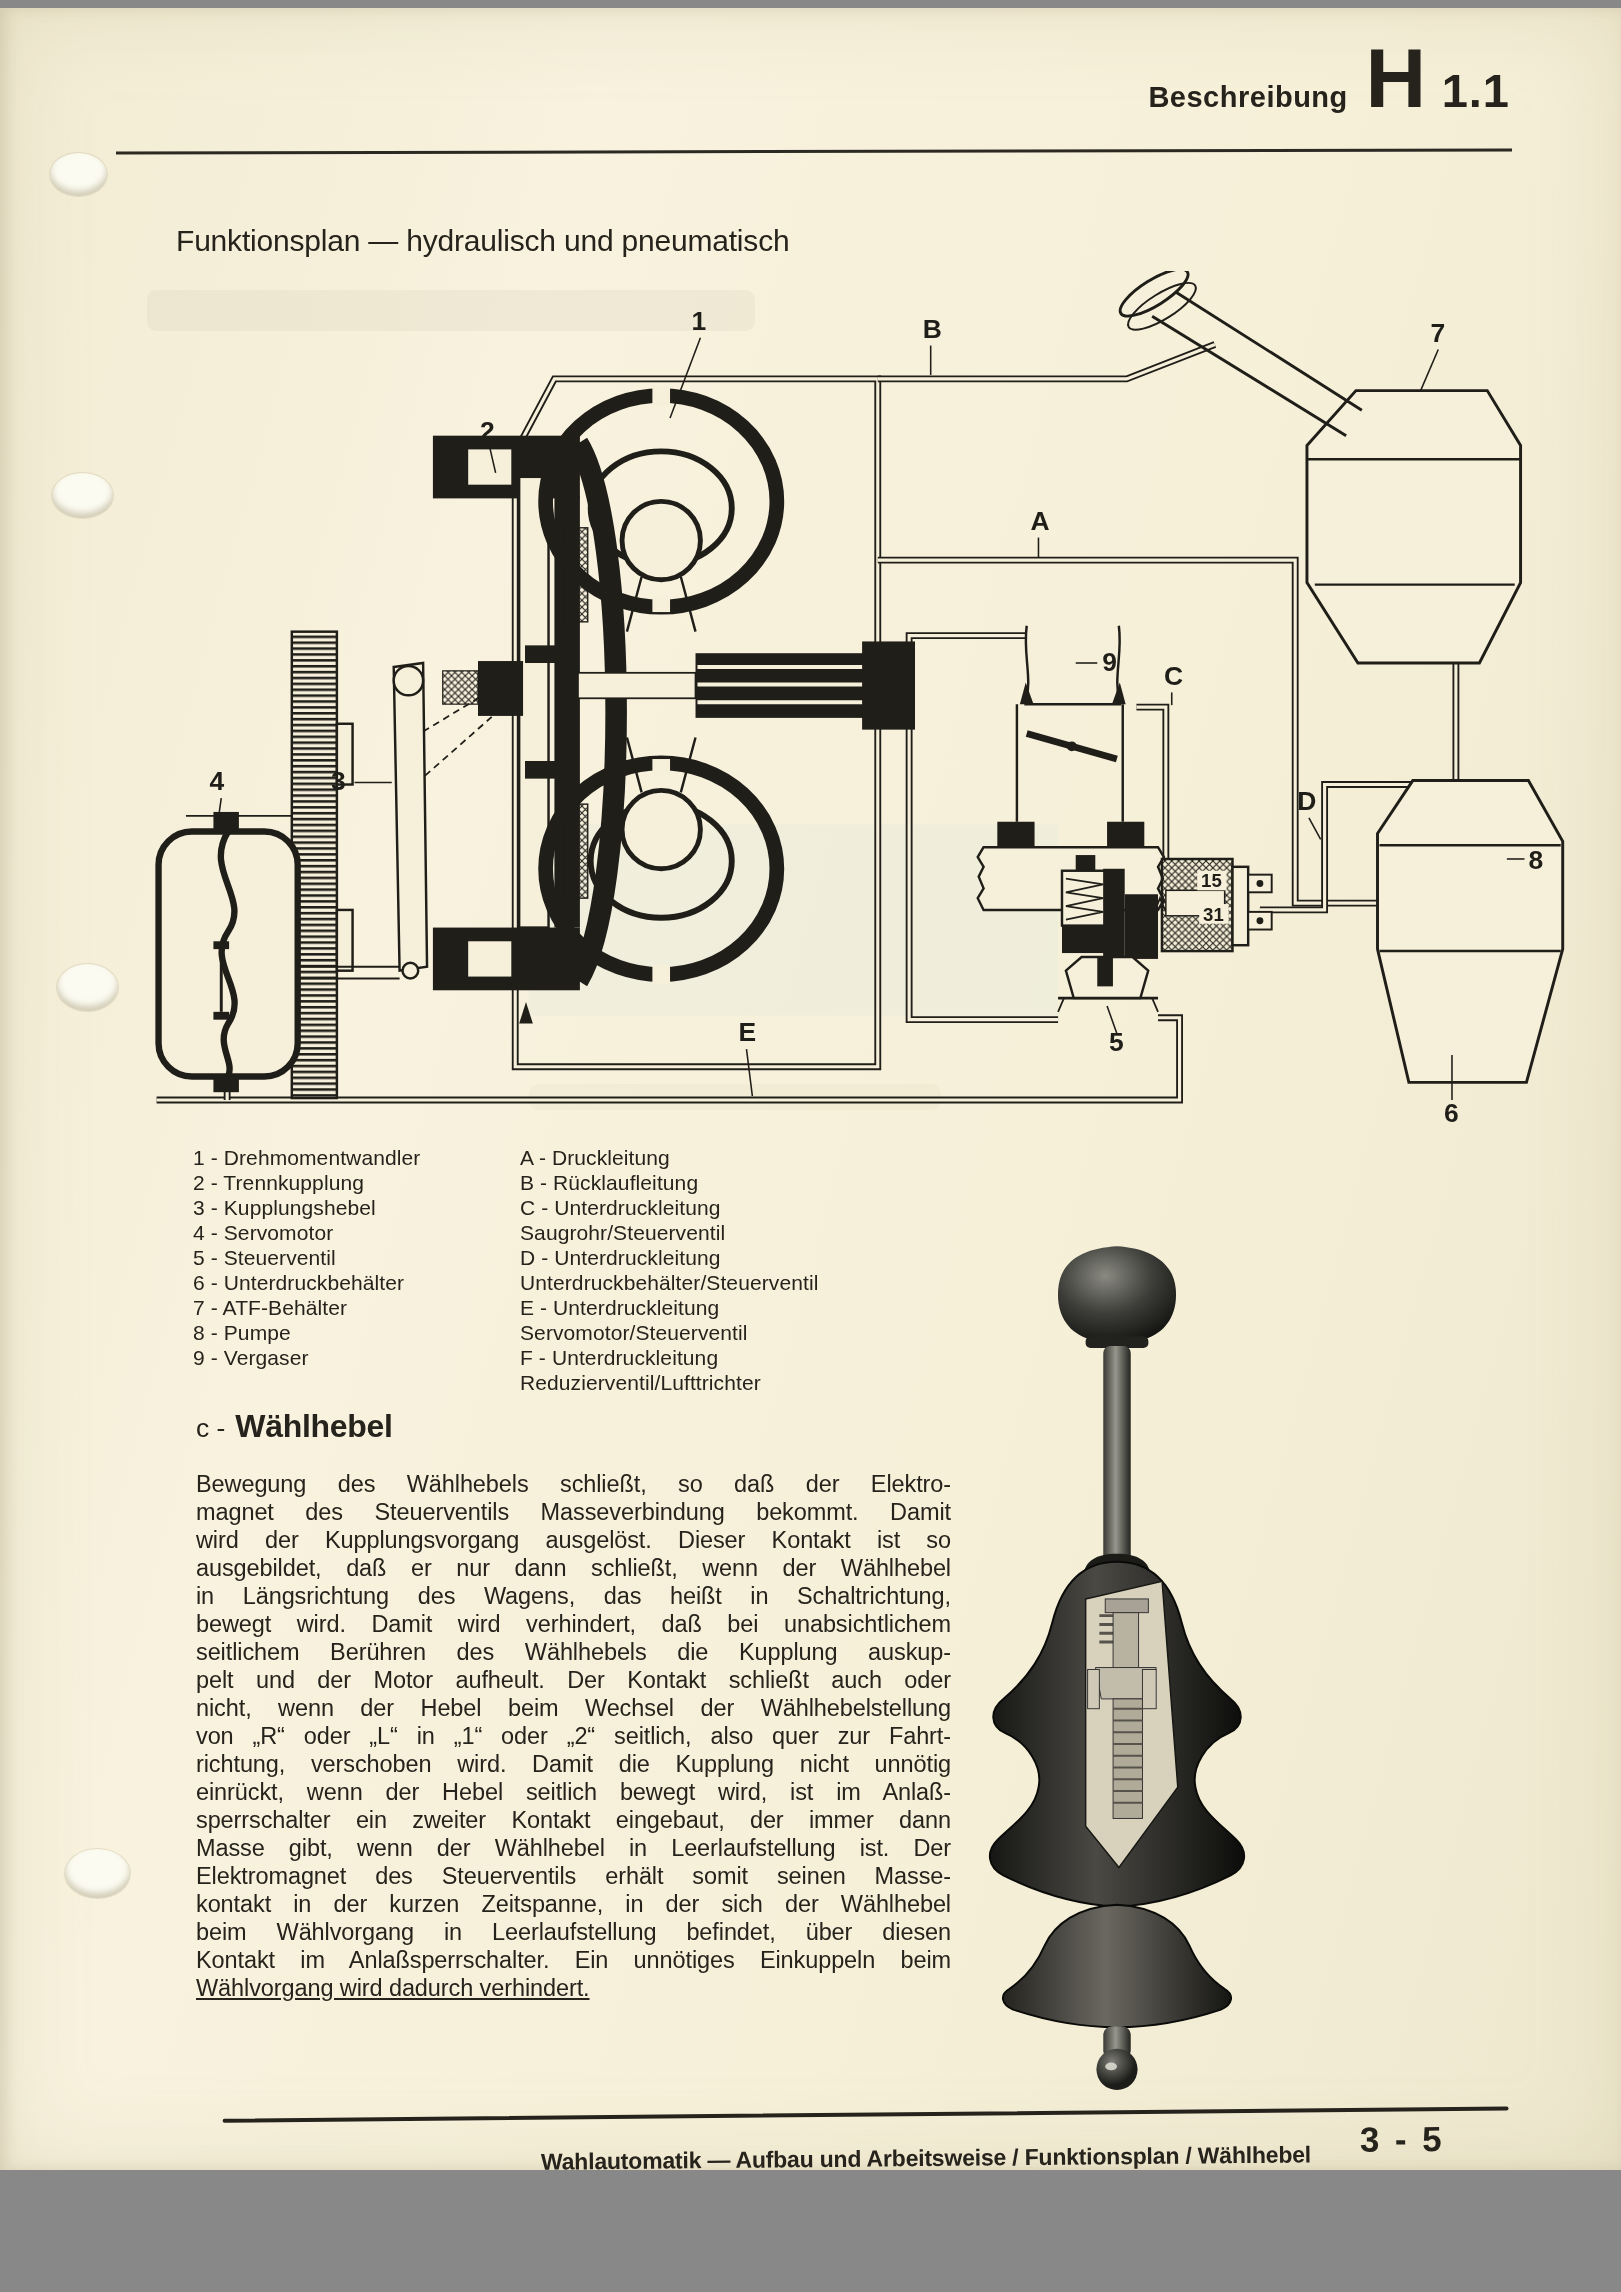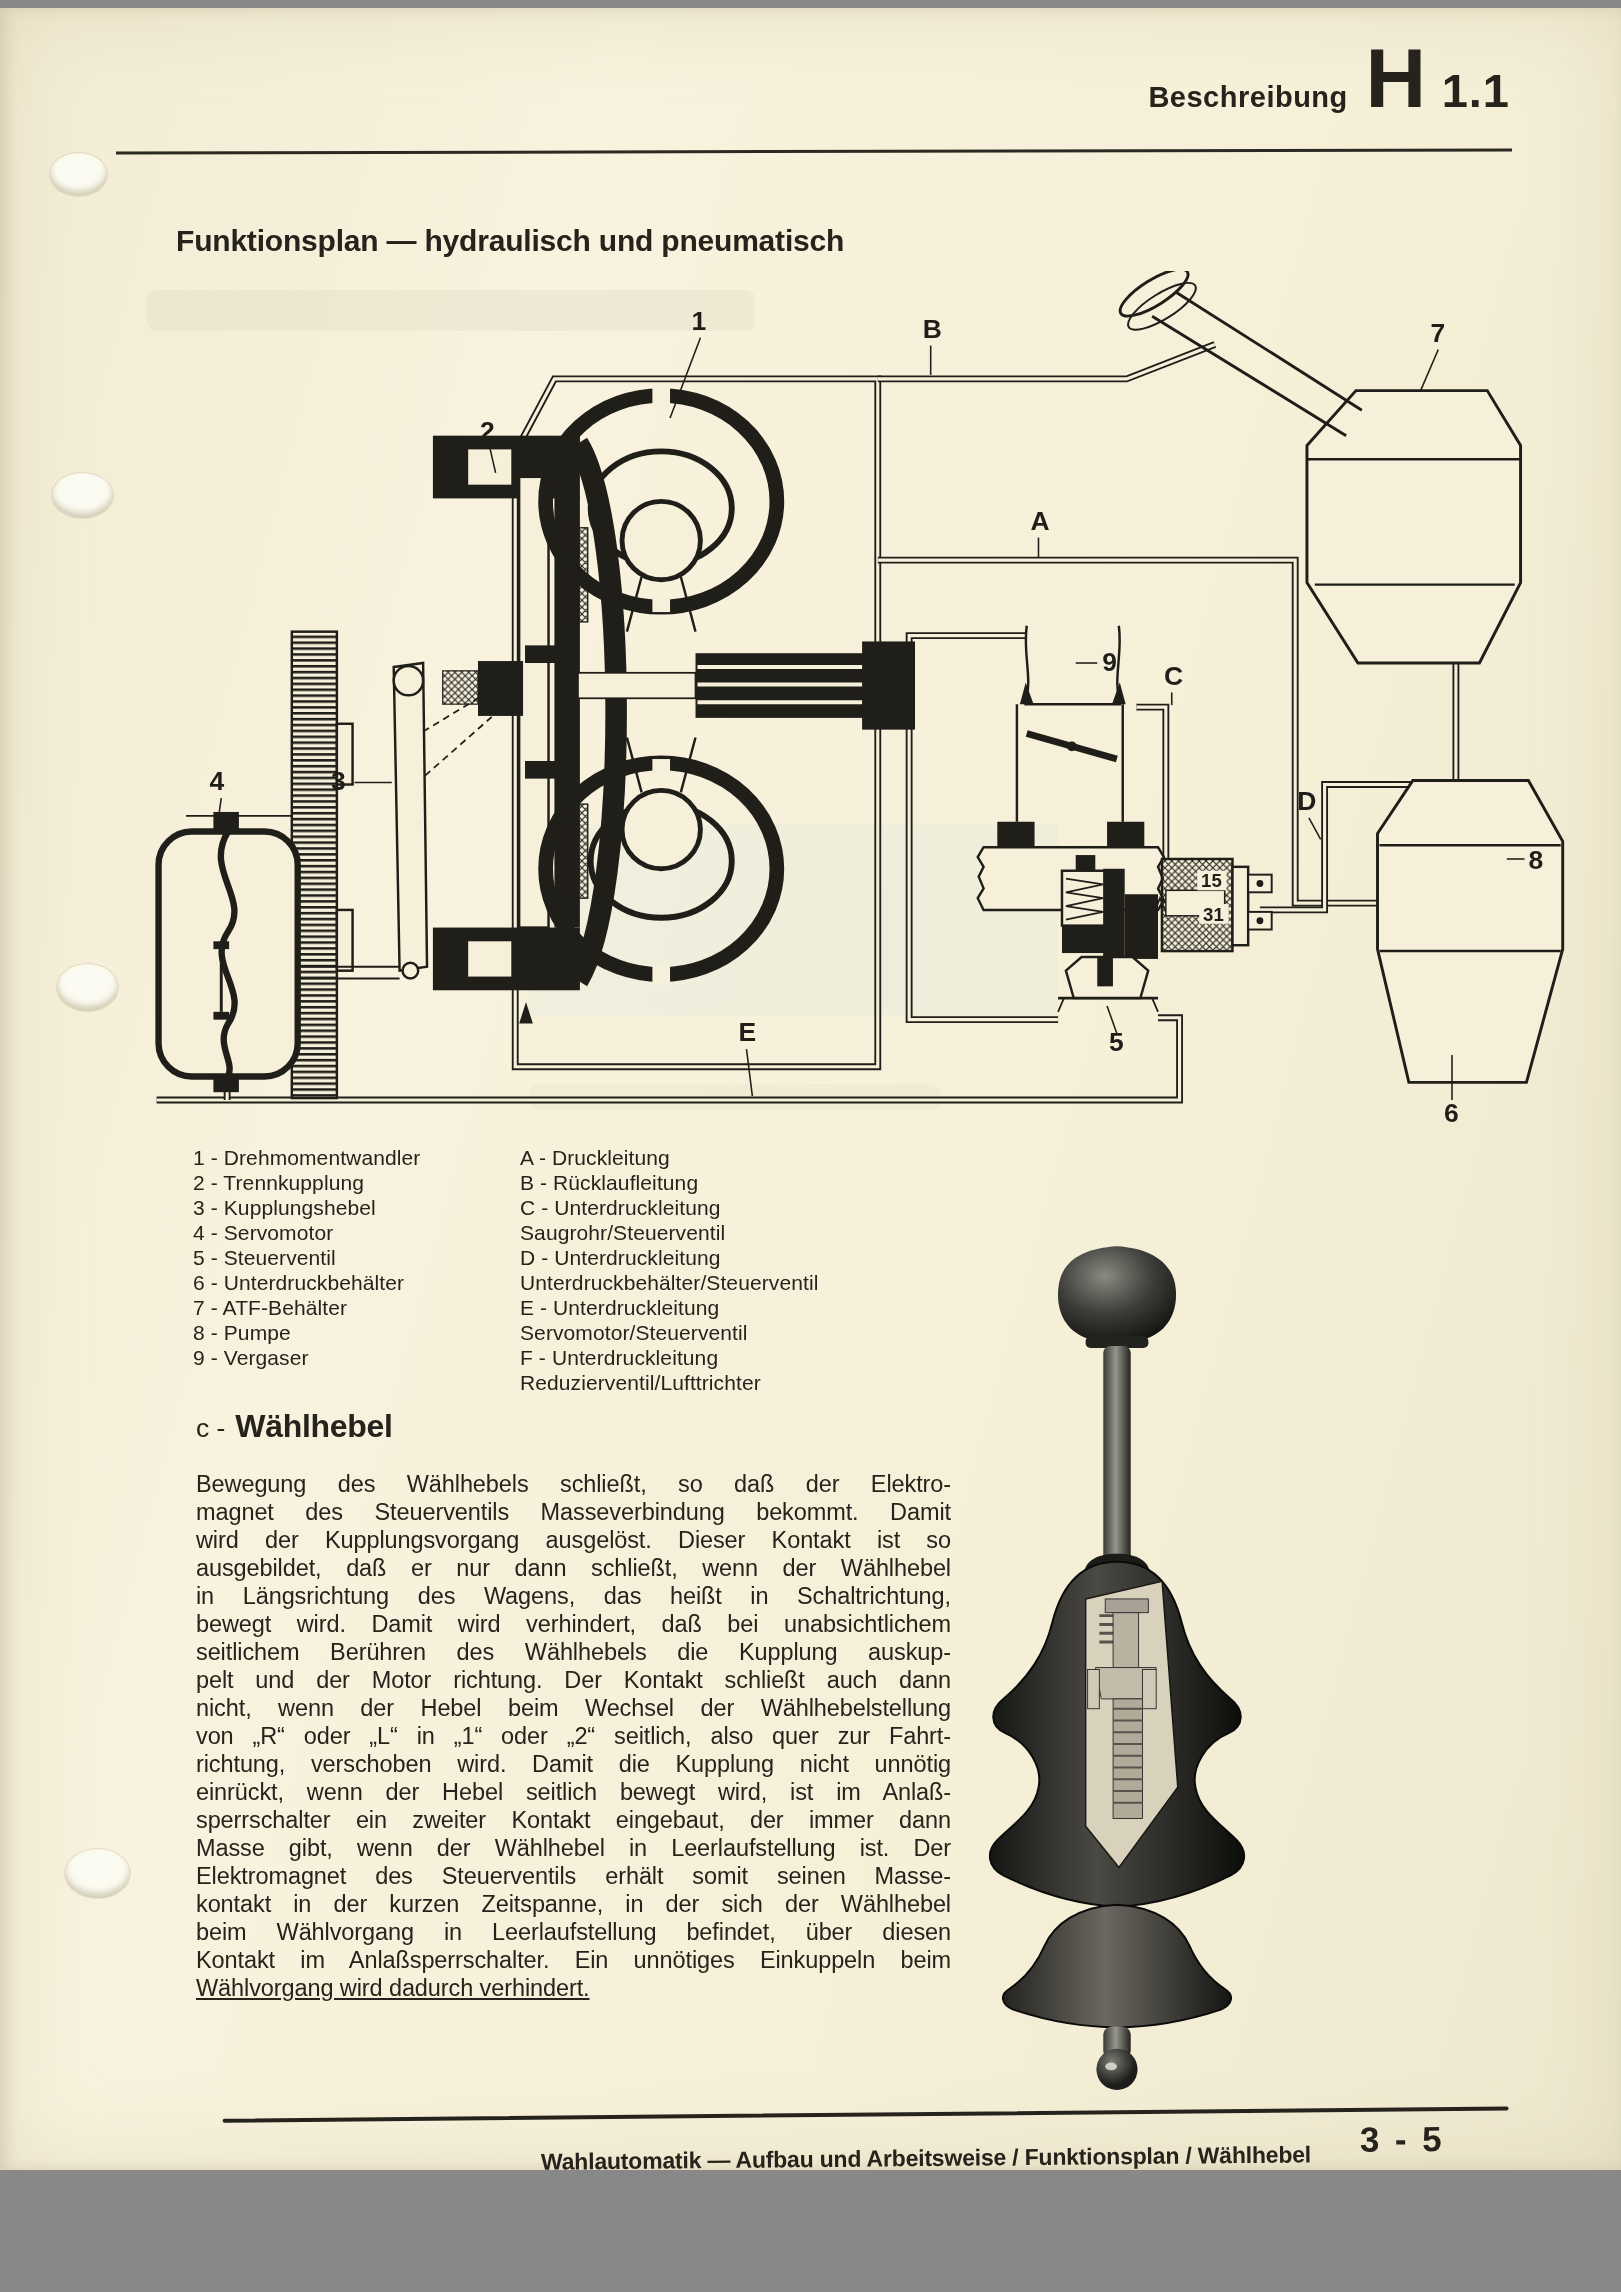--- a/index.html
+++ b/index.html
@@ -13,21 +13,21 @@
     font-family:"Liberation Sans",sans-serif;
     color:#26231c;
   }
   .abs{position:absolute;}
   
   #header{left:1000px;top:37px;width:510px;display:flex;align-items:baseline;justify-content:flex-end;gap:17.6px;}
   #header .hlabel{font-size:29px;font-weight:700;letter-spacing:0.5px;}
   #header .hletter{font-size:84px;font-weight:800;line-height:.8;letter-spacing:-2px;}
   #header .hnum{font-size:47px;font-weight:800;letter-spacing:1px;}
   #hrule{left:116px;top:142px;width:1396px;height:3.4px;background:#2b2922;transform:rotate(-.12deg);}
-  #title{left:176px;top:216px;font-size:30px;font-weight:700;letter-spacing:-0.2px;}
+  #title{left:176px;top:216px;font-size:30px;font-weight:400;letter-spacing:-0.2px;}
   
   .hole{border-radius:50%;background:#fcfbf1;
     box-shadow:inset 0 -4.9px 6.9px rgba(175,165,135,.55),0 0 0 1px rgba(205,196,165,.45);}
   
   .smudge{background:#b9b09a;opacity:.13;border-radius:9.8px;}
   
   #diagram{left:88px;top:263px;width:1509px;height:882px;}
   .po{stroke:#201e19;stroke-width:7;fill:none;stroke-linejoin:miter;}
   .pi{stroke:#f6f0da;stroke-width:3.2;fill:none;stroke-linejoin:miter;}
   .ln{stroke:#201e19;stroke-width:2.5;fill:none;}
@@ -297,21 +297,21 @@
   </div>
 
   <div class="abs" id="bodytext">
     <div class="bl">Bewegung des Wählhebels schließt, so daß der Elektro-</div>
     <div class="bl">magnet des Steuerventils Masseverbindung bekommt. Damit</div>
     <div class="bl">wird der Kupplungsvorgang ausgelöst. Dieser Kontakt ist so</div>
     <div class="bl">ausgebildet, daß er nur dann schließt, wenn der Wählhebel</div>
     <div class="bl">in Längsrichtung des Wagens, das heißt in Schaltrichtung,</div>
     <div class="bl">bewegt wird. Damit wird verhindert, daß bei unabsichtlichem</div>
     <div class="bl">seitlichem Berühren des Wählhebels die Kupplung auskup-</div>
-    <div class="bl">pelt und der Motor richtung. Der Kontakt schließt auch dann</div>
+    <div class="bl">pelt und der Motor aufheult. Der Kontakt schließt auch oder</div>
     <div class="bl">nicht, wenn der Hebel beim Wechsel der Wählhebelstellung</div>
     <div class="bl">von „R“ oder „L“ in „1“ oder „2“ seitlich, also quer zur Fahrt-</div>
     <div class="bl">richtung, verschoben wird. Damit die Kupplung nicht unnötig</div>
     <div class="bl">einrückt, wenn der Hebel seitlich bewegt wird, ist im Anlaß-</div>
     <div class="bl">sperrschalter ein zweiter Kontakt eingebaut, der immer dann</div>
     <div class="bl">Masse gibt, wenn der Wählhebel in Leerlaufstellung ist. Der</div>
     <div class="bl">Elektromagnet des Steuerventils erhält somit seinen Masse-</div>
     <div class="bl">kontakt in der kurzen Zeitspanne, in der sich der Wählhebel</div>
     <div class="bl">beim Wählvorgang in Leerlaufstellung befindet, über diesen</div>
     <div class="bl">Kontakt im Anlaßsperrschalter. Ein unnötiges Einkuppeln beim</div>

